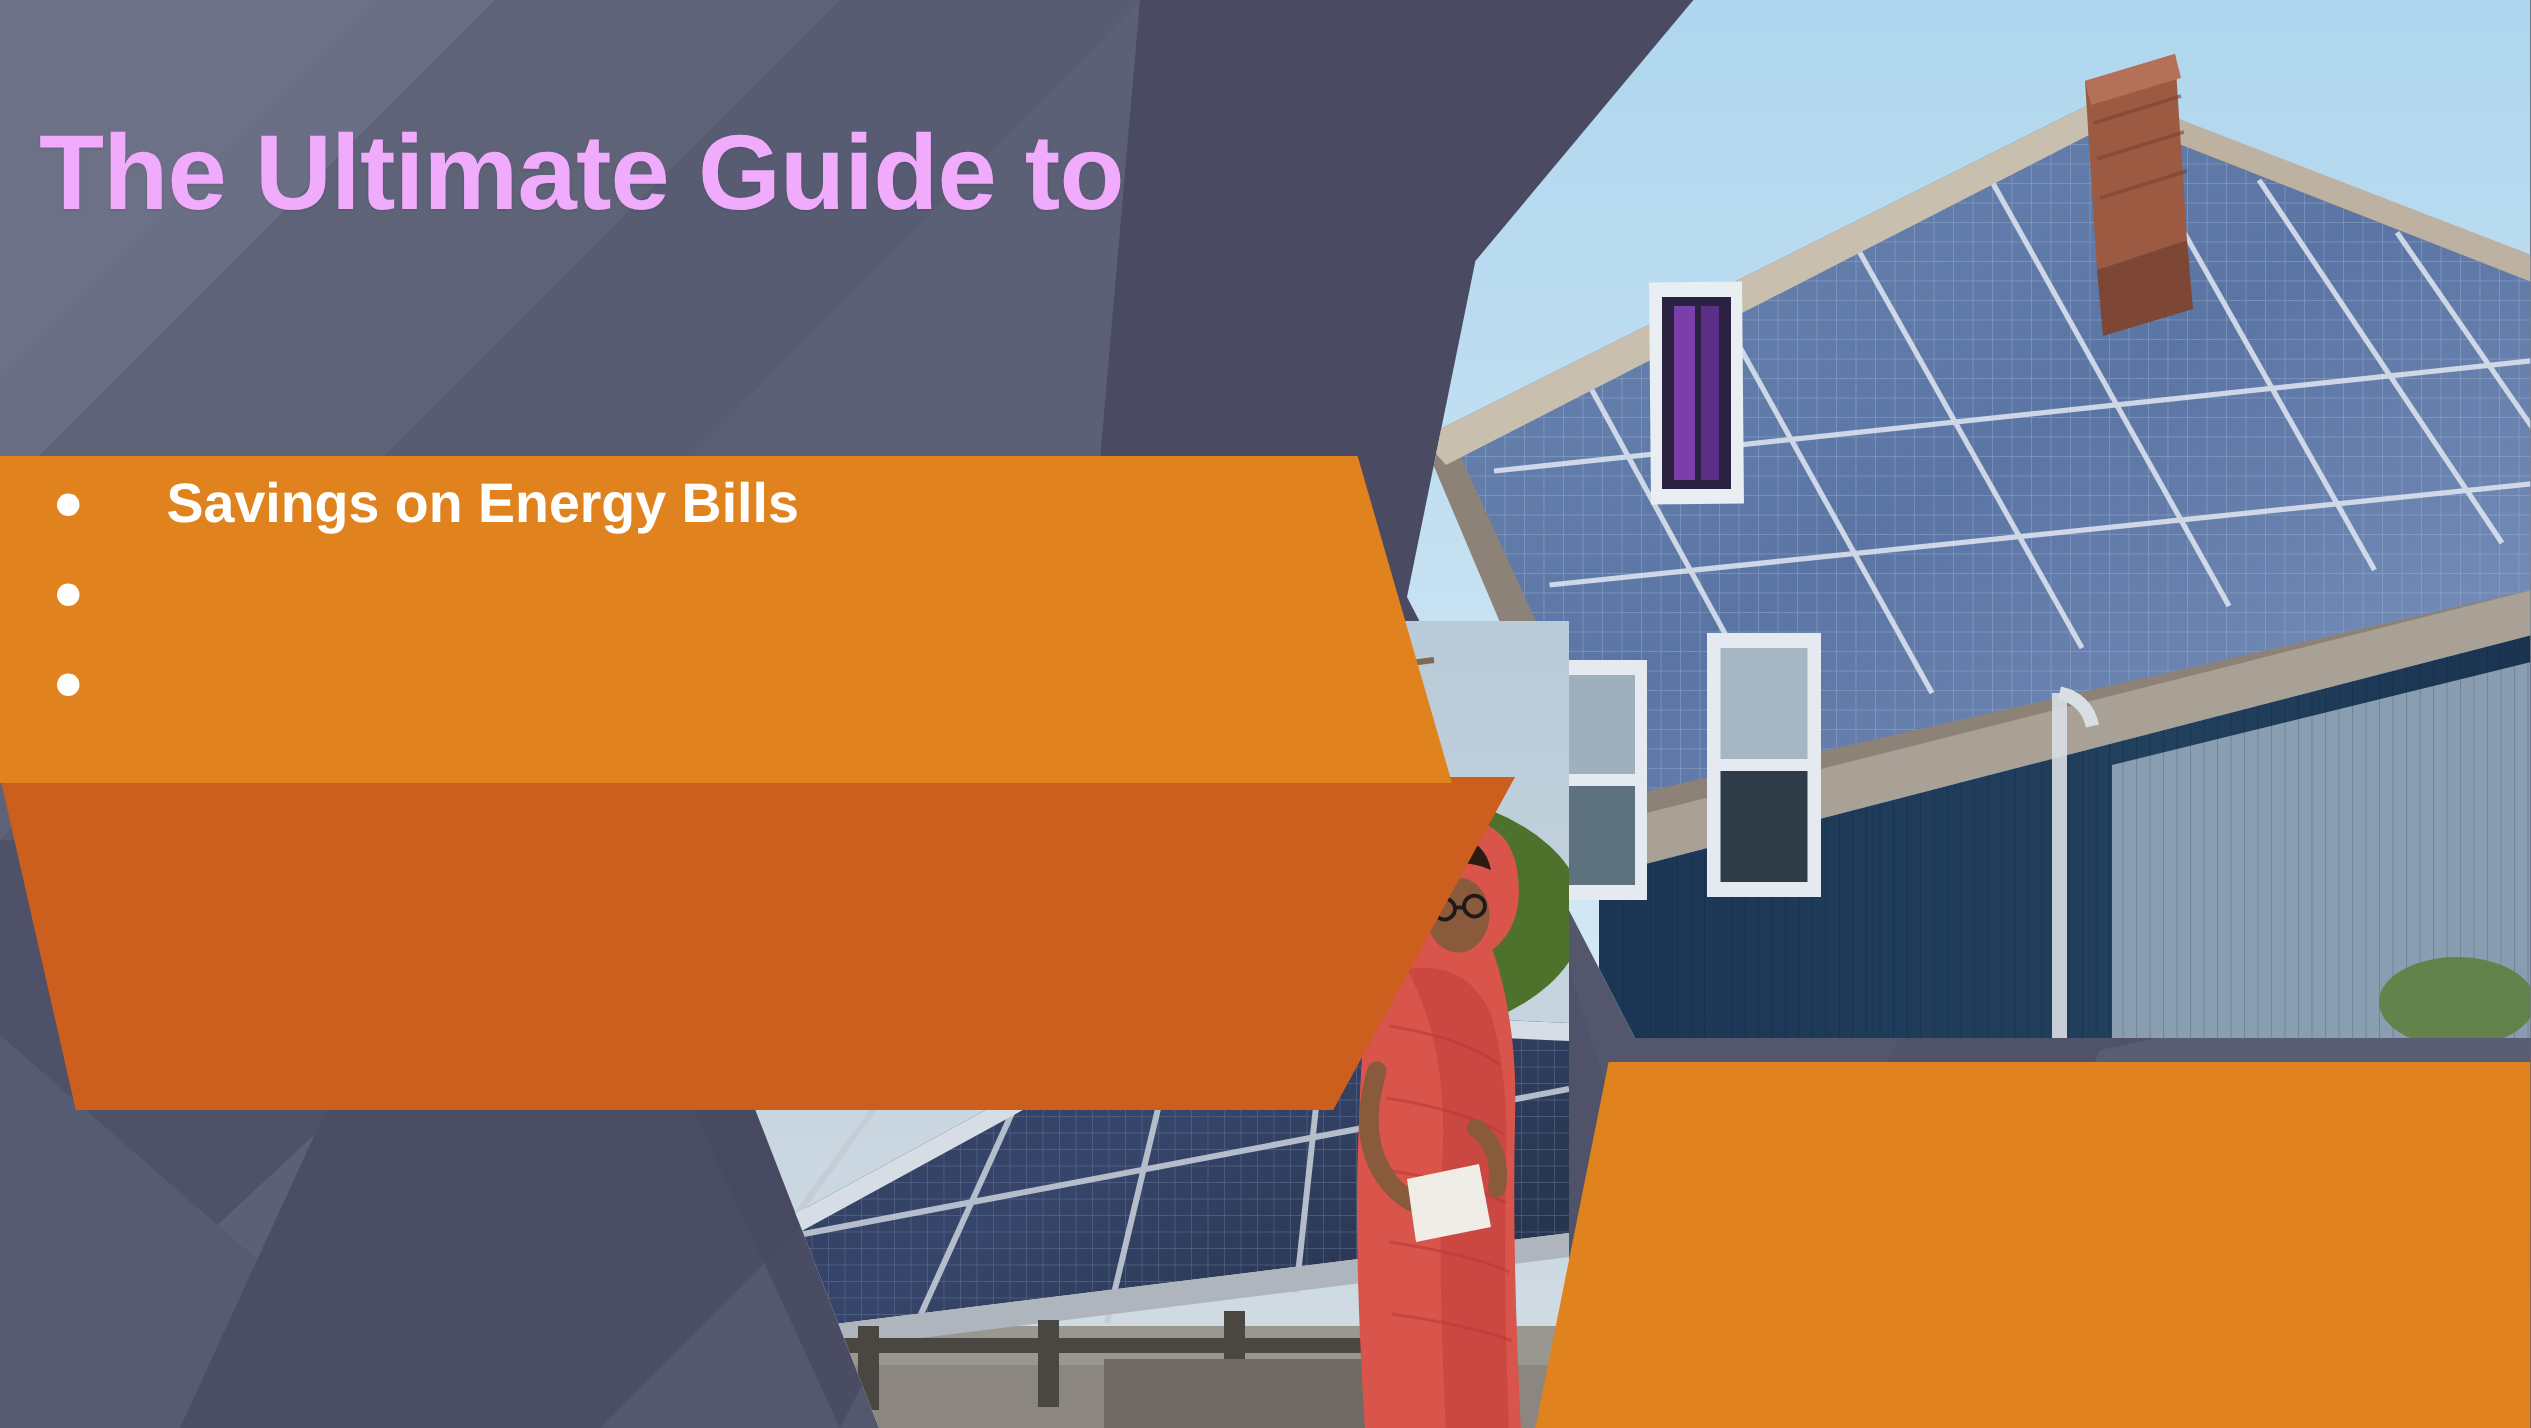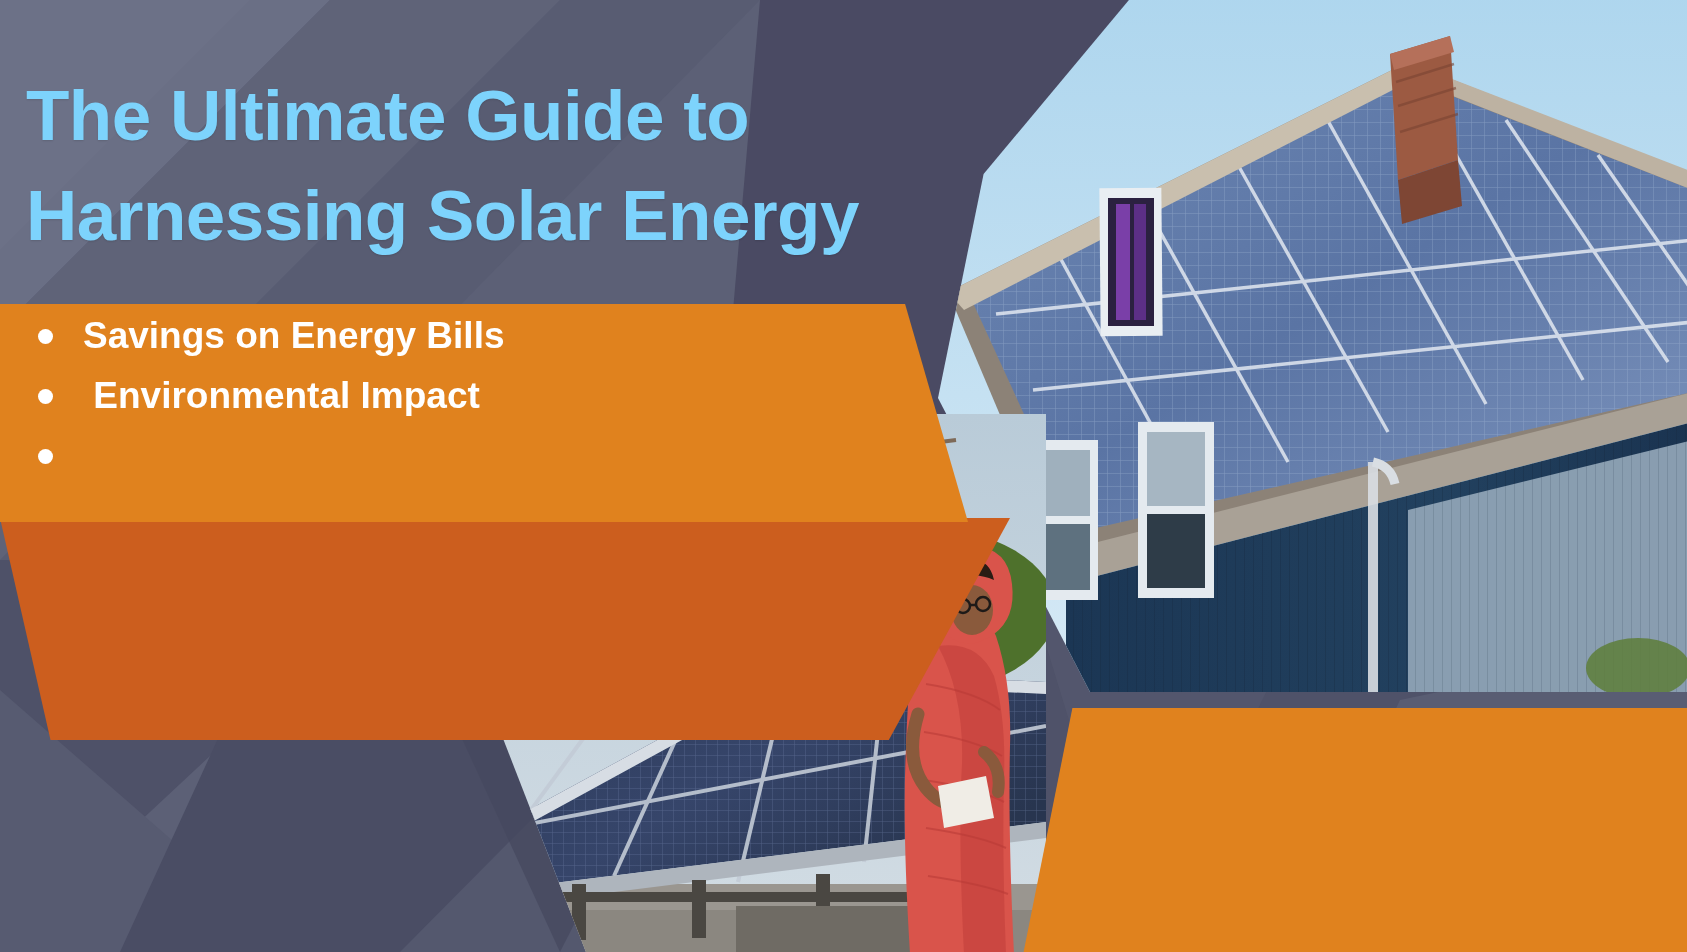--- a/index.html
+++ b/index.html
@@ -68,21 +68,21 @@
   }
 
   
   #headline {
     position:absolute;
     left:26px; top:66px;
     width:900px;
   }
   .headline-line {
     display:block;
-    color:#7dd3fc;
+    color:#f0abfc;
     font-family:"Liberation Sans", sans-serif;
     font-weight:bold;
     font-size:71px;
     line-height:100px;
     letter-spacing:-0.5px;
     white-space:nowrap;
     text-shadow:0 1px 2px rgba(0,0,0,0.12);
   }
 
   
@@ -106,20 +106,21 @@
     margin-right:30px;
     margin-left:8px;
   }
   #benefits .txt {
     color:#FFFFFF;
     font-family:"Liberation Sans", sans-serif;
     font-weight:bold;
     font-size:37px;
     line-height:44px;
     white-space:pre;
+    margin-left:28px;
   }
 </style>
 </head>
 <body>
 
 <div id="banner">
 
   <div class="bg-layer">
     <svg viewBox="0 0 1687 952" preserveAspectRatio="none" aria-hidden="true">
       <rect x="0" y="0" width="1687" height="952" fill="#5C6076"></rect>
@@ -351,30 +352,28 @@
       </svg>
     </div>
   </div>
 
   <div class="shape" id="band-dark-orange"></div>
   <div class="shape" id="band-orange"></div>
   <div class="shape" id="block-orange-br"></div>
 
   <div id="headline">
     <span class="headline-line">The Ultimate Guide to</span>
-    <span class="headline-line">Harnessing Solar Energy</span>
   </div>
 
   <ul id="benefits">
     <li>
       <span class="dot"></span>
       <span class="txt">Savings on Energy Bills</span>
     </li>
     <li>
       <span class="dot"></span>
-      <span class="txt"> Environmental Impact</span>
     </li>
     <li>
       <span class="dot"></span>
     </li>
   </ul>
 
 </div>
 
 </body></html>

